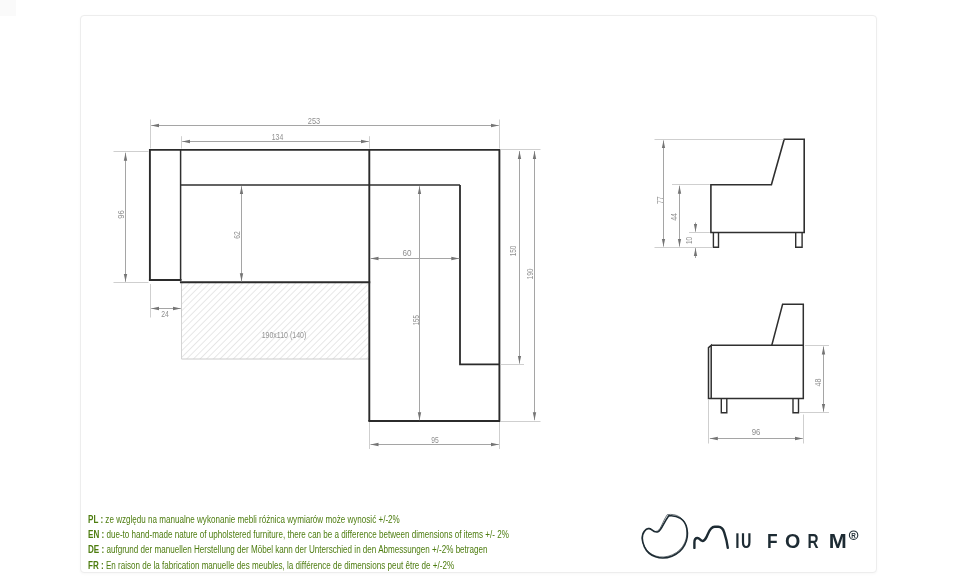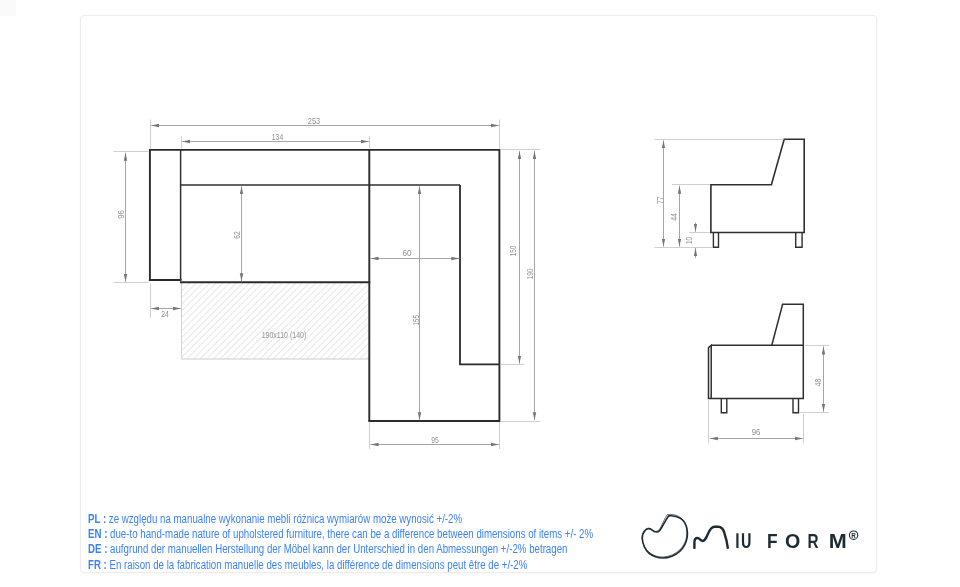--- a/index.html
+++ b/index.html
@@ -1,20 +1,20 @@
 <!DOCTYPE html>
 <html><head>
 <meta charset="utf-8">
 <style>
   html,body{margin:0;padding:0;background:#ffffff;width:960px;height:587px;overflow:hidden;}
   body{font-family:"Liberation Sans", sans-serif;position:relative;}
   .card{position:absolute;left:80px;top:15px;width:795px;height:556px;background:#fff;border:1px solid #ededed;border-radius:4px;box-shadow:0 1px 3px rgba(0,0,0,0.03);}
   .corner{position:absolute;left:0;top:0;width:16px;height:16px;background:#fafafa;}
   svg.main{position:absolute;left:0;top:0;}
-  .note{position:absolute;left:88px;top:511.5px;font-size:12px;line-height:15.45px;color:#3b82f6;}
+  .note{position:absolute;left:88px;top:511.5px;font-size:10px;line-height:15.45px;color:#4d7c0f;}
   .note div{transform:scaleX(0.808);transform-origin:0 0;white-space:nowrap;}
   .note b{font-weight:bold;}
 </style>
 </head>
 <body>
 
 <div class="corner"></div>
 
 <div class="card"></div>
 

